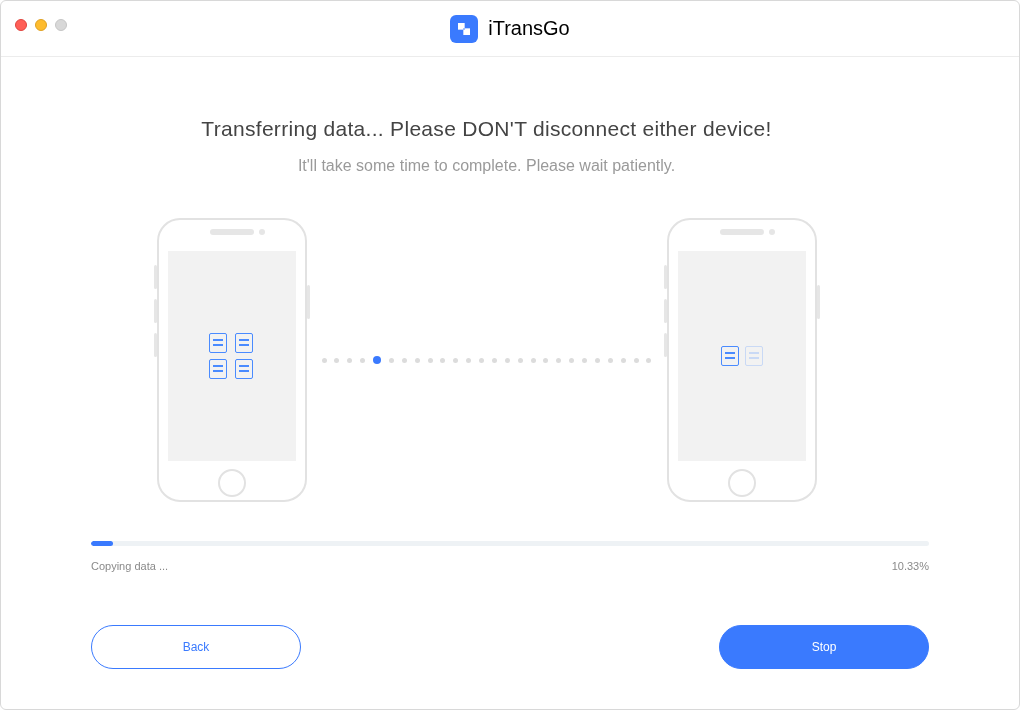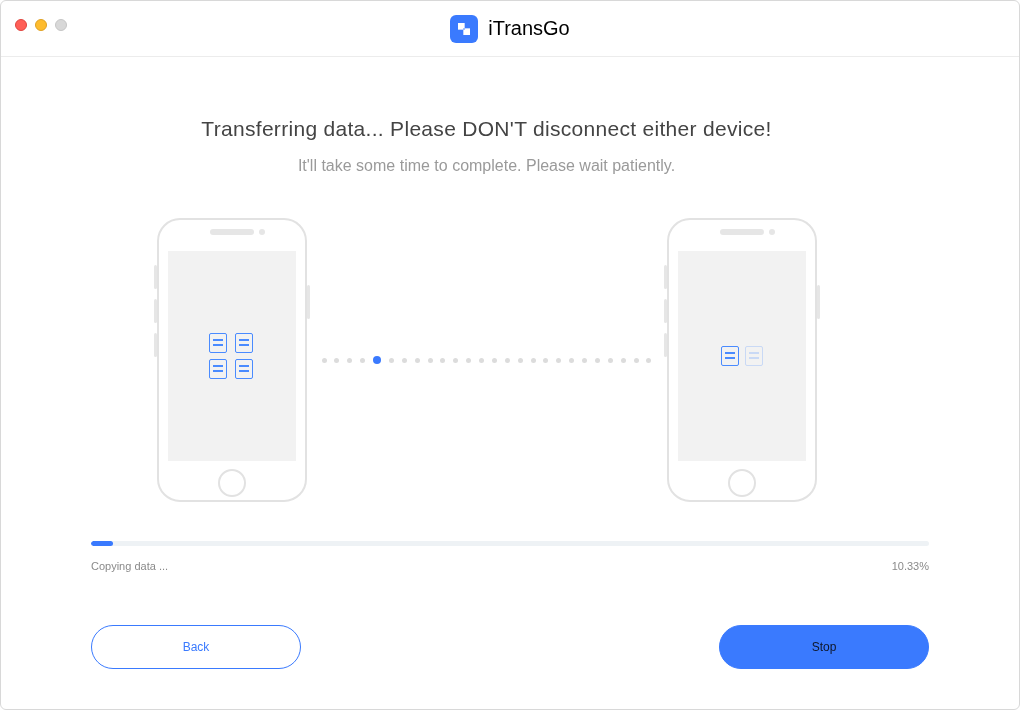--- a/index.html
+++ b/index.html
@@ -157,21 +157,21 @@
     user-select: none;
   }
   .btn-secondary {
     background: #fff;
     border: 1px solid #3a7afe;
     color: #3a7afe;
   }
   .btn-primary {
     background: #3a7afe;
     border: 1px solid #3a7afe;
-    color: #0f172a;
+    color: #ffffff;
   }
 </style>
 </head>
 <body>
 
 <div class="window">
 
   <div class="titlebar">
     <div class="traffic-lights">
       <div class="tl tl-close"></div>

